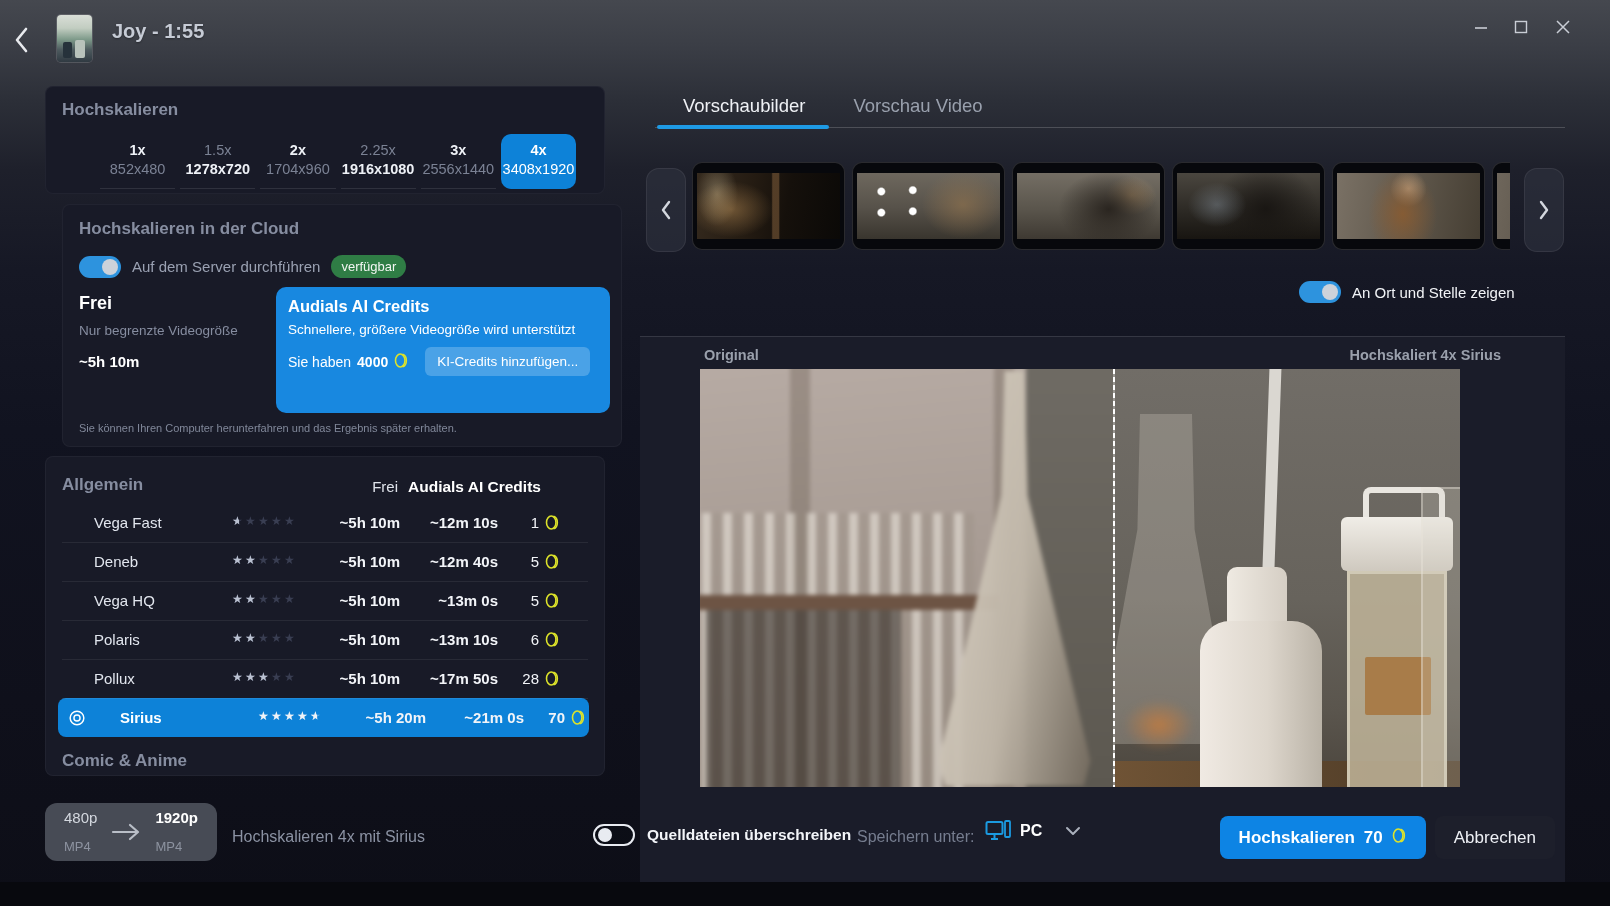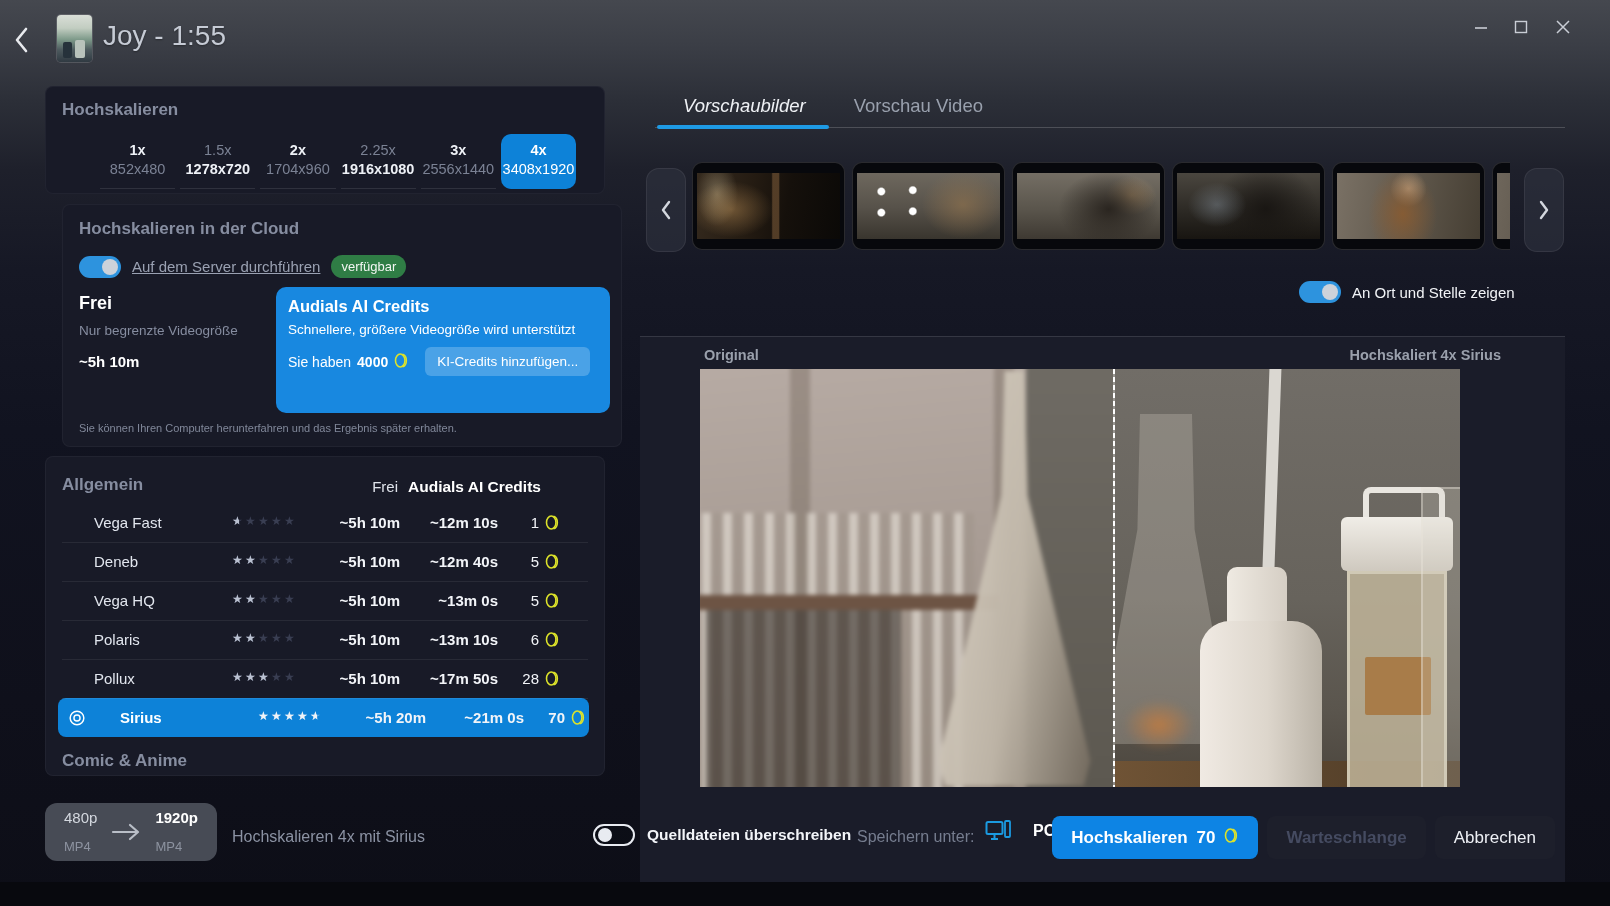--- a/index.html
+++ b/index.html
@@ -7,42 +7,42 @@
     font-family:"Liberation Sans",sans-serif;color:#e9ecf2;
     background:linear-gradient(180deg,#45484f 0px,#3b3e46 45px,#2c2f38 100px,#1e202b 170px,#161825 270px,#111320 430px,#0f101b 700px,#0d0e17 100%);}
   .panel{position:absolute;background:#181a27;border:1px solid rgba(255,255,255,0.045);border-radius:8px;box-sizing:border-box;}
   .sec-title{font-size:17px;font-weight:bold;color:#868da0;}
   
   #back-btn{position:absolute;left:10px;top:24px;width:26px;height:32px;cursor:pointer;}
   #poster{position:absolute;left:57px;top:15px;width:35px;height:47px;border-radius:4px;
     background:linear-gradient(180deg,#d9ded7 0%,#c2cdc1 28%,#7e9a8a 52%,#4d5a5e 74%,#303a42 100%);box-shadow:0 0 0 1px rgba(255,255,255,0.15);}
   #poster:before{content:'';position:absolute;left:6px;bottom:4px;width:9px;height:16px;background:#26323b;border-radius:2px;}
   #poster:after{content:'';position:absolute;right:7px;bottom:4px;width:10px;height:18px;background:#b8c2bb;border-radius:2px;}
-  #window-title{position:absolute;left:103px;top:20px;font-size:28px;font-weight:normal;color:#c6cbd5;text-shadow:0 1px 2px rgba(0,0,0,0.35);}
+  #window-title{position:absolute;left:112px;top:20px;font-size:20px;font-weight:bold;color:#c6cbd5;text-shadow:0 1px 2px rgba(0,0,0,0.35);}
   .winctl{position:absolute;top:14px;width:34px;height:26px;display:flex;align-items:center;justify-content:center;cursor:pointer;}
   
   .switch{position:relative;width:42px;height:22px;border-radius:12px;box-sizing:border-box;cursor:pointer;flex:none;}
   .switch.on{background:#2d93de;}
   .switch.on .knob{position:absolute;right:3px;top:3px;width:16px;height:16px;border-radius:50%;background:#ccd2da;}
   .switch.off{background:rgba(10,12,20,0.4);border:2px solid #e8ebf1;}
   .switch.off .knob{position:absolute;left:3px;top:2px;width:14px;height:14px;border-radius:50%;background:#e8ebf1;}
   
   .coin{width:15px;height:17px;flex:none;}
   .coin ellipse,.coin path{fill:none;stroke:#dde32a;stroke-width:2.1;}
   
   #upscale-options{display:flex;align-items:stretch;gap:5px;margin:14px 28px 0 38px;}
   .us-opt{flex:1;text-align:center;padding:7px 0 9px;border-bottom:1px solid rgba(255,255,255,0.10);cursor:pointer;}
   .us-opt div{line-height:19px;font-size:14.5px;}
   .us-opt .emph{color:#eef1f6;font-weight:bold;}
   .us-opt .dim{color:#7b8294;font-weight:normal;}
   .us-opt.selected{background:#0d82d8;border-radius:10px;border-bottom:none;}
   .us-opt.selected div{color:#fff;}
   
   #cloud-toggle-row{position:absolute;left:16px;top:50px;display:flex;align-items:center;gap:11px;}
-  #cloud-toggle-label{font-size:15px;color:#9aa1b2;text-decoration:underline;}
+  #cloud-toggle-label{font-size:15px;color:#9aa1b2;}
   #cloud-badge{background:#2f7d45;color:#f2f6f2;font-size:13px;padding:4px 10px;border-radius:12px;}
   #free-card{position:absolute;left:16px;top:88px;width:192px;}
   #free-title{font-size:18px;font-weight:bold;color:#fff;}
   #free-sub{font-size:13.5px;color:#868da0;margin-top:9px;}
   #free-time{font-size:15px;font-weight:bold;color:#fff;margin-top:15px;}
   #credits-card{position:absolute;left:213px;top:82px;width:334px;height:126px;background:#1888e0;border-radius:10px;box-sizing:border-box;padding:10px 12px;}
   #credits-title{font-size:16.5px;font-weight:bold;color:#fff;}
   #credits-sub{font-size:13.5px;color:#fff;margin-top:6px;}
   #credits-time-row{display:flex;align-items:center;gap:7px;margin-top:8px;font-size:15px;font-weight:bold;color:#fff;}
   #credits-balance-row{display:flex;align-items:center;gap:6px;margin-top:10px;font-size:14px;color:#fff;}
@@ -69,21 +69,21 @@
   .star{position:relative;display:inline-block;width:13px;height:14px;font-size:12px;line-height:14px;}
   .star span{position:absolute;left:0;top:0;}
   .star .base{color:#393e52;}
   .star .lit{color:#bac1d1;}
   .star .half{width:50%;overflow:hidden;color:#bac1d1;}
   .mrow.selected .star .base{color:#5fa8e0;}
   .mrow.selected .star .lit,.mrow.selected .star .half{color:#eef3f8;}
   #next-section{margin:14px 0 0 16px;}
   
   .tab{display:inline-block;cursor:pointer;font-size:18.5px;}
-  .tab.active{color:#eff1f5;font-style:italic;}
+  .tab.active{color:#eff1f5;}
   .tab.inactive{color:#99a0ad;}
   #tabs-divider{position:absolute;left:655px;top:127px;width:910px;height:1px;background:rgba(255,255,255,0.18);}
   #tab-indicator{position:absolute;left:657px;top:125px;width:172px;height:4px;border-radius:2px;background:#1e9ae4;}
   
   .nav-btn{position:absolute;top:168px;width:38px;height:82px;border-radius:13px;background:rgba(49,52,66,0.55);border:1px solid rgba(255,255,255,0.07);display:flex;align-items:center;justify-content:center;cursor:pointer;}
   #thumbs{position:absolute;left:692px;top:162px;width:818px;height:92px;overflow:hidden;display:flex;gap:7px;}
   .thumb{flex:none;width:153px;height:88px;background:#07080c;border:1px solid rgba(255,255,255,0.14);border-radius:10px;position:relative;cursor:pointer;box-sizing:border-box;}
   .thumb .scene{position:absolute;left:4px;right:4px;top:10px;bottom:10px;}
   .sc1{background:radial-gradient(60px 40px at 24% 55%,rgba(196,150,90,0.45),transparent 70%),radial-gradient(30px 46px at 14% 32%,rgba(222,205,165,0.4),transparent 70%),linear-gradient(90deg,transparent 52%,rgba(130,95,60,0.55) 53%,rgba(130,95,60,0.55) 57%,transparent 58%),linear-gradient(100deg,#352a1e 0%,#241b12 38%,#15100b 62%,#0b0907 100%);}
   .sc2{background:radial-gradient(7px 7px at 17% 28%,#fff 45%,transparent 65%),radial-gradient(7px 7px at 17% 60%,#fff 45%,transparent 65%),radial-gradient(7px 7px at 39% 26%,#fff 45%,transparent 65%),radial-gradient(7px 7px at 39% 58%,#fff 45%,transparent 65%),radial-gradient(55px 45px at 74% 48%,rgba(150,118,78,0.6),transparent 75%),linear-gradient(180deg,#6e685e 0%,#57524a 52%,#39352e 100%);}
@@ -127,21 +127,21 @@
   
   #format-pill{position:absolute;left:45px;top:803px;width:172px;height:58px;background:#474b55;border-radius:12px;display:flex;align-items:center;justify-content:center;gap:14px;}
   .fmt-col{display:flex;flex-direction:column;line-height:17px;}
   .fmt-res{font-size:15px;color:#d4d8df;}
   .fmt-res.bold{font-weight:bold;color:#fff;}
   .fmt-type{font-size:13px;color:#8d93a0;margin-top:12px;}
   #footer-summary{position:absolute;left:232px;top:828px;font-size:16px;color:#8b92a3;}
   #overwrite-row{position:absolute;left:593px;top:824px;display:flex;align-items:center;gap:12px;}
   #overwrite-label{font-size:15.5px;font-weight:bold;color:#f3f5f9;}
   #save-label{position:absolute;left:857px;top:828px;font-size:16px;color:#767d8f;}
-  #save-target{position:absolute;left:985px;top:820px;display:flex;align-items:center;gap:22px;cursor:pointer;}
+  #save-target{position:absolute;left:985px;top:820px;display:flex;align-items:center;gap:9px;cursor:pointer;}
   #save-target-name{font-size:16px;font-weight:bold;color:#fff;}
   #footer-buttons{position:absolute;right:55px;top:816px;display:flex;gap:9px;}
   .btn{height:43px;border-radius:8px;display:flex;align-items:center;padding:0 19px;font-size:17px;cursor:pointer;box-sizing:border-box;}
   #upscale-btn{background:#0d84e4;color:#fff;font-weight:bold;gap:9px;}
   #queue-btn{background:#1d1f2b;color:#454b61;font-weight:bold;}
   #cancel-btn{background:#1d1f2b;color:#eef0f5;}
   #bottom-strip{position:absolute;left:0;bottom:0;width:100%;height:24px;background:#08090e;}
 </style>
 </head>
 <body>
@@ -444,17 +444,16 @@
   </div>
   <div id="footer-buttons">
     <div class="btn" id="upscale-btn">
       <span>Hochskalieren</span>
       <span>70</span>
       <span class="coin-slot"><svg viewBox="0 0 20 22" class="coin">
             <ellipse cx="8.3" cy="11" rx="6.3" ry="8.6"></ellipse>
             <path d="M11.5 2.6 a6.3 8.6 0 0 1 0 16.8"></path>
           </svg></span>
     </div>
-    <div class="btn" id="queue-btn">Warteschlange</div>
     <div class="btn" id="cancel-btn">Abbrechen</div>
   </div>
   <div id="bottom-strip"></div>
 </div>
 
 </body></html>

